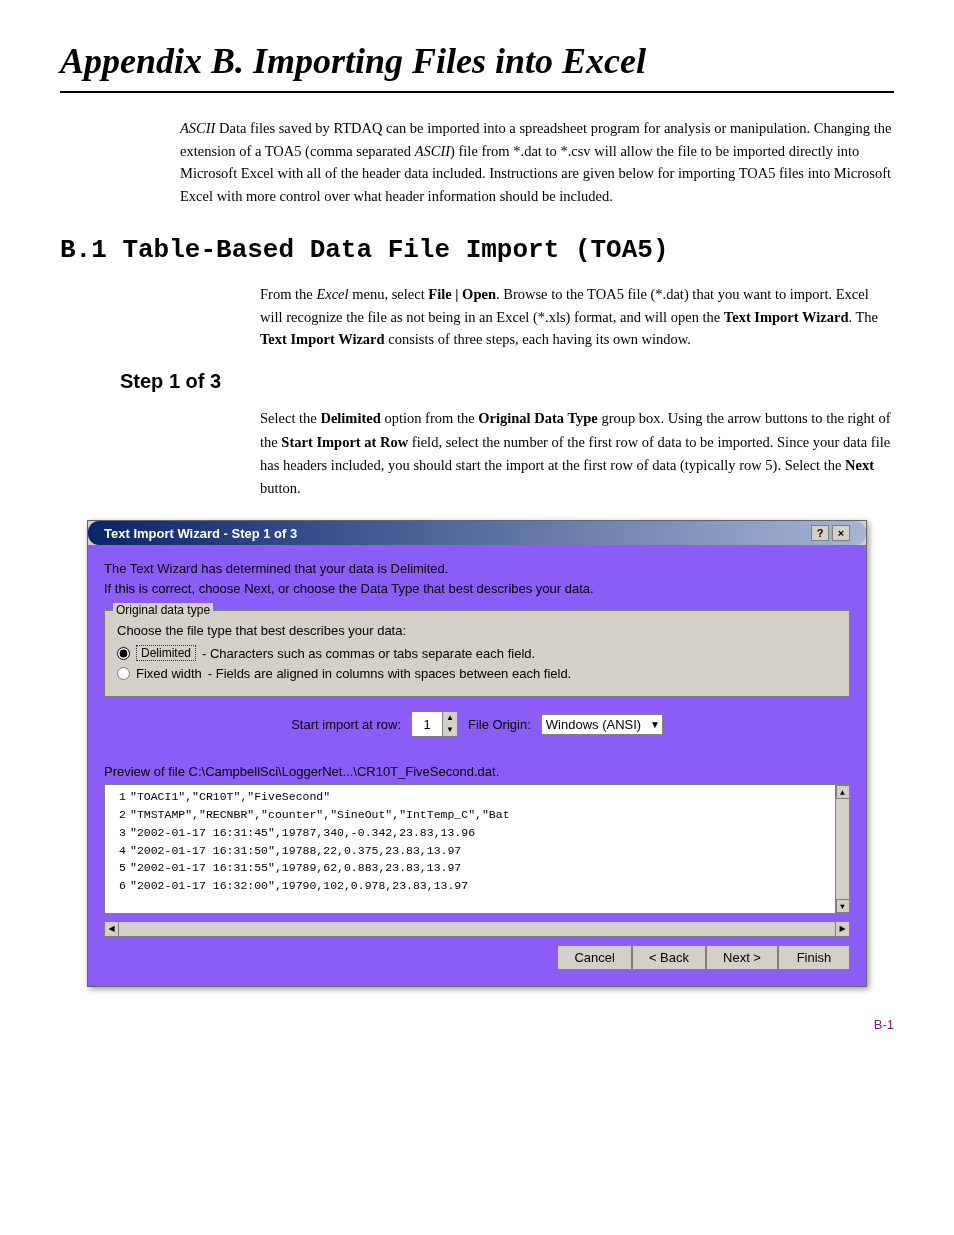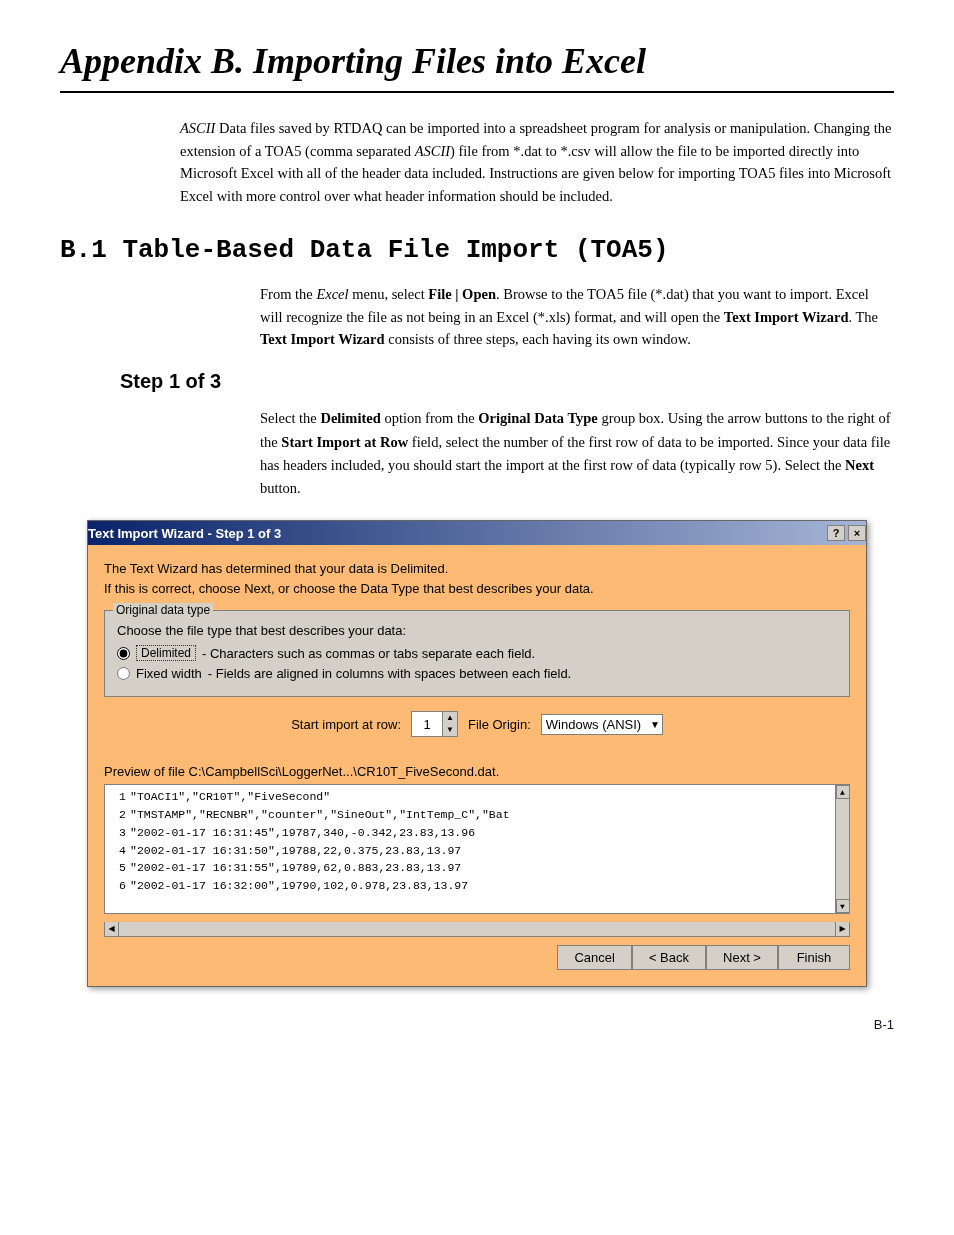--- a/index.html
+++ b/index.html
@@ -67,24 +67,25 @@
       margin: 0 auto 30px auto;
       box-shadow: 2px 2px 6px rgba(0,0,0,0.4);
     }
 
     .wizard-titlebar {
       background: linear-gradient(to right, #0a246a, #a6b5d6);
       color: #fff;
       font-family: Arial, sans-serif;
       font-size: 13px;
       font-weight: bold;
-      padding: 4px 0;
+      padding: 4px 16px;
       display: flex;
       justify-content: space-between;
       align-items: center;
+      border-radius: 11px;
     }
 
     .wizard-titlebar-buttons {
       display: flex;
       gap: 3px;
     }
 
     .titlebar-btn {
       background: #d4d0c8;
       border: 1px solid #808080;
@@ -95,21 +96,21 @@
       height: 16px;
       display: flex;
       align-items: center;
       justify-content: center;
       cursor: pointer;
       font-family: Arial, sans-serif;
     }
 
     .wizard-content {
       padding: 14px 16px 12px 16px;
-      background: #fdba74;
+      background: #8b5cf6;
     }
 
     .wizard-intro {
       font-family: Arial, sans-serif;
       font-size: 13px;
       margin-bottom: 12px;
       line-height: 1.5;
     }
 
     .group-box {
@@ -360,21 +361,21 @@
       padding: 4px 16px;
       cursor: pointer;
       min-width: 72px;
     }
 
     .page-number {
       text-align: right;
       font-family: Arial, sans-serif;
       font-size: 13px;
       margin-top: 30px;
-      color: #0f172a;
+      color: #701a75;
     }
 
     em {
       font-style: italic;
     }
 
     strong {
       font-weight: bold;
     }
   </style>

